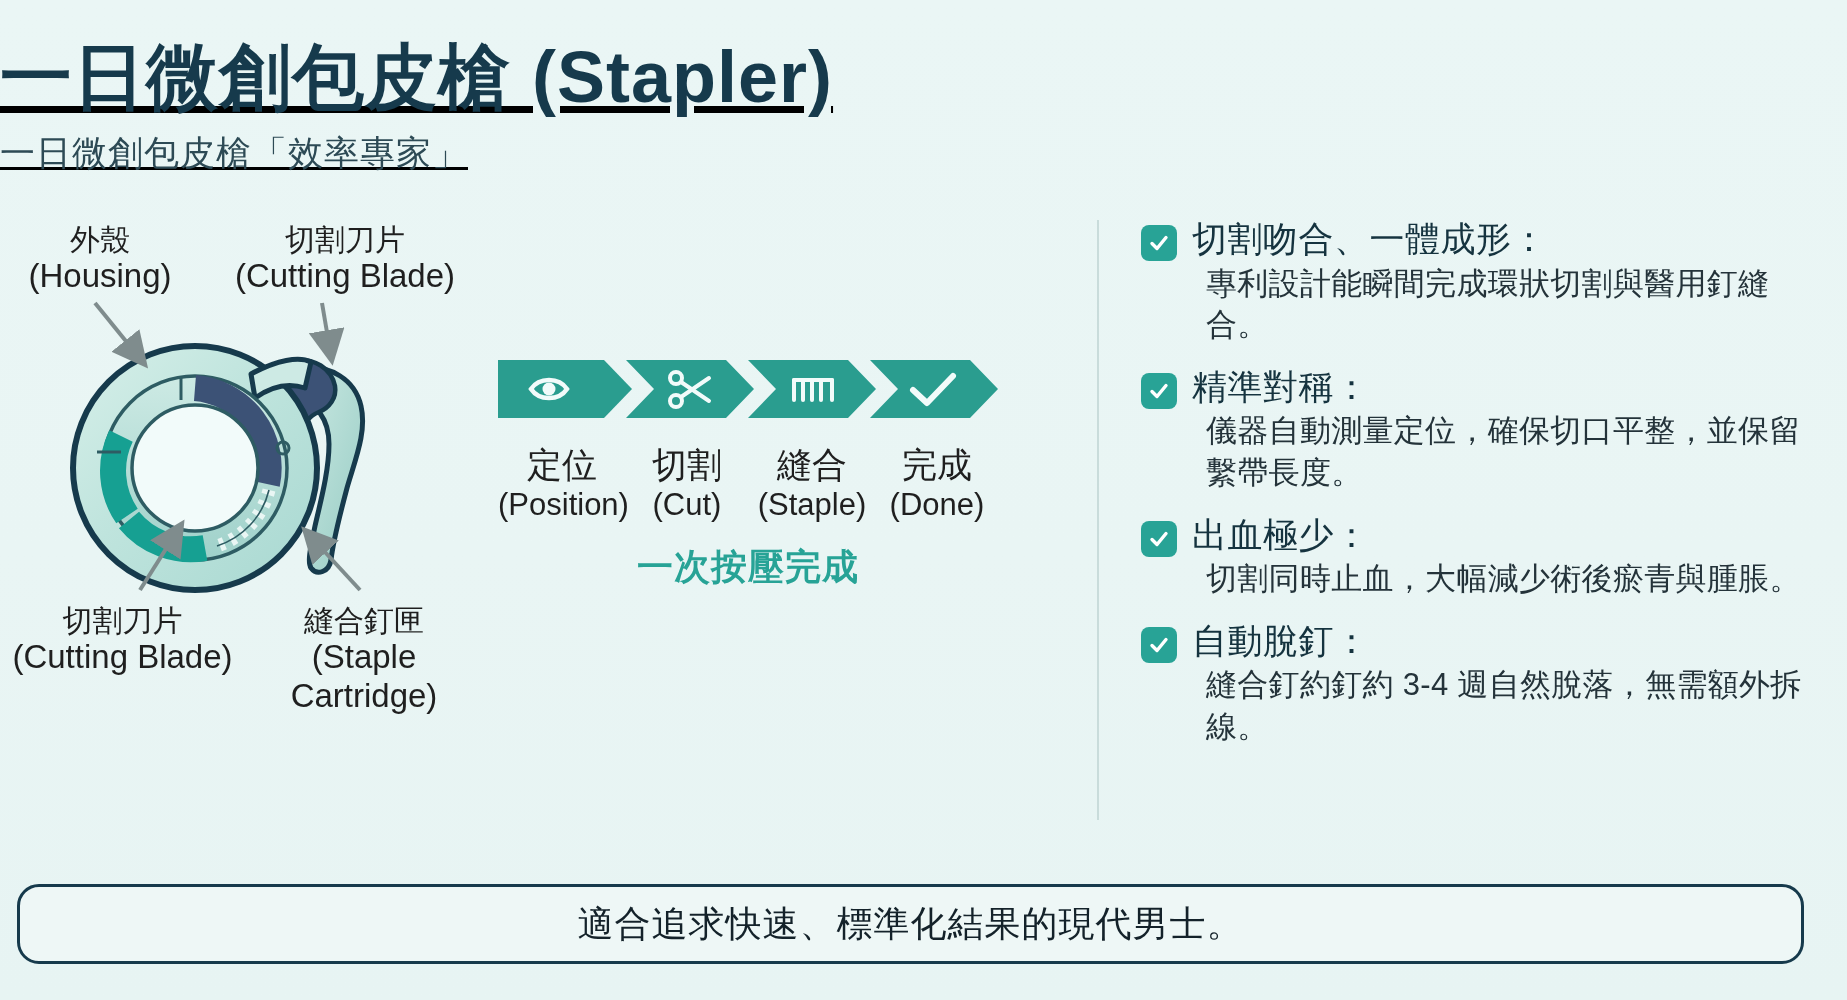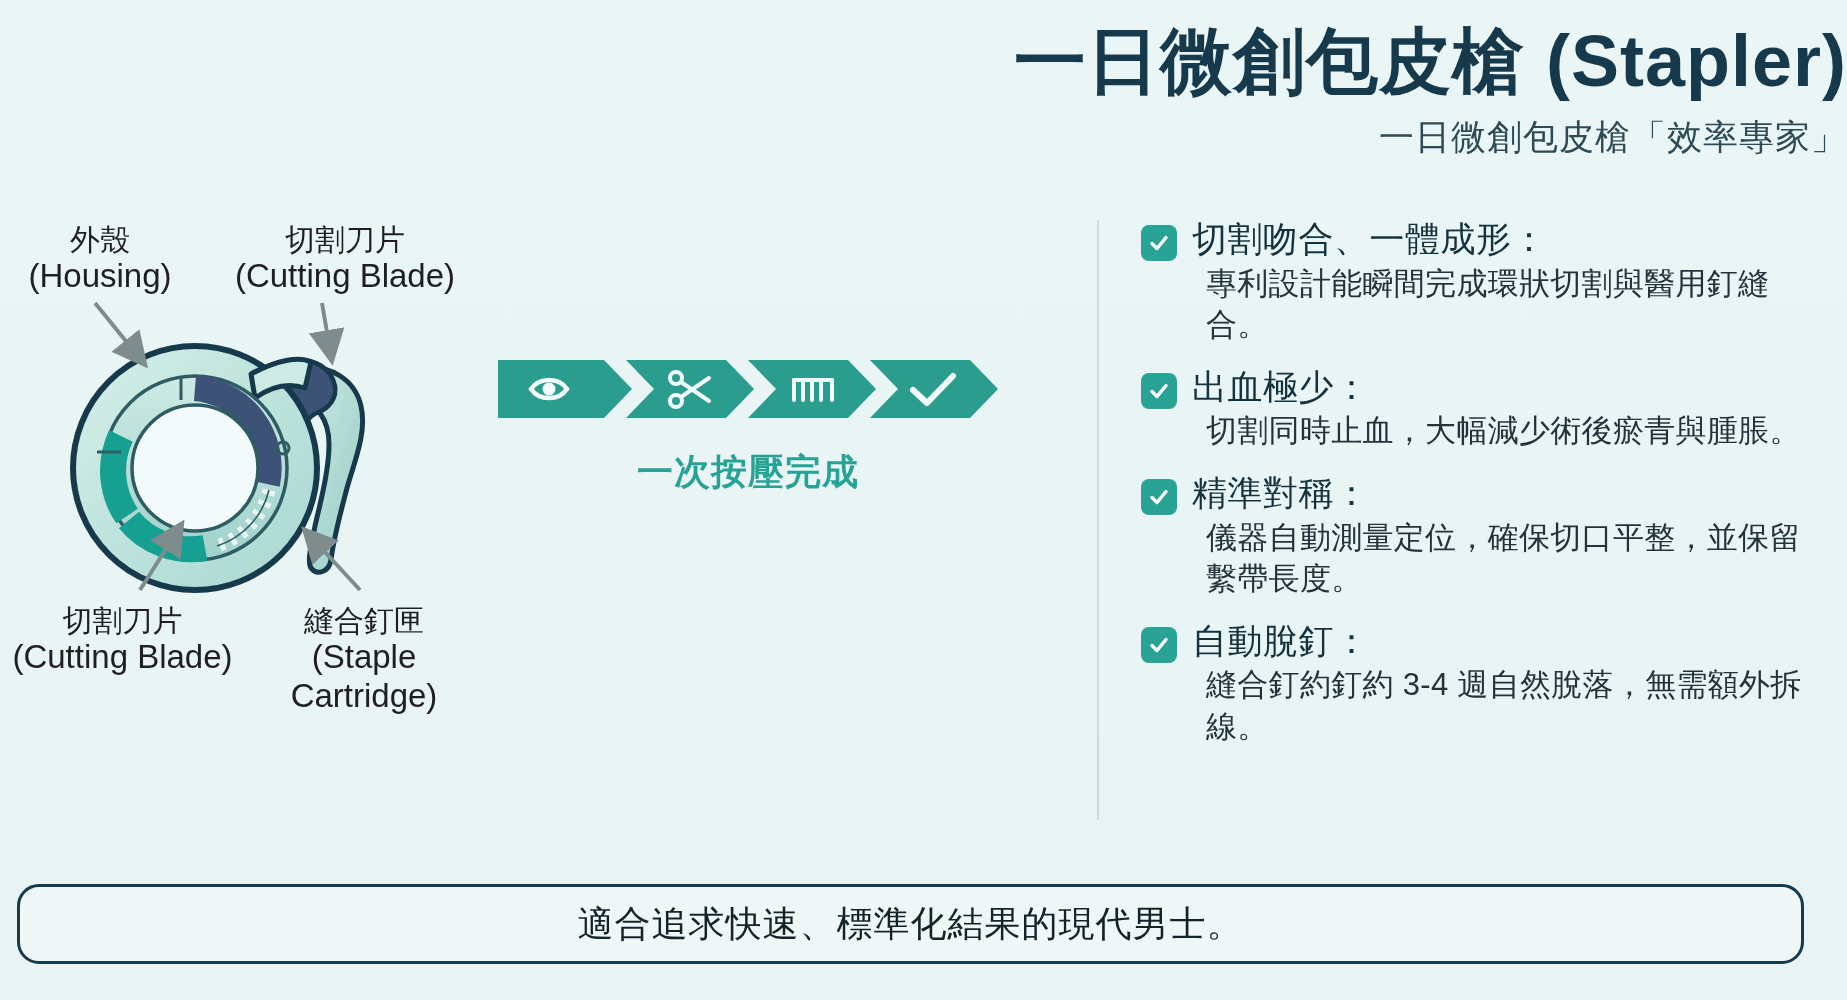--- a/index.html
+++ b/index.html
@@ -9,21 +9,21 @@
     font-family: "Liberation Sans", "DejaVu Sans", sans-serif;
     overflow: hidden;
   }
   #page {
     position: relative;
     width: 1847px; height: 1000px;
     background: linear-gradient(180deg,#eaf6f5 0%, #e9f5f4 55%, #e7f4f3 100%);
   }
 
   
-  .header { padding-top: 21px; text-align: right; }
+  .header { padding-top: 37px; text-align: left; text-decoration: underline; }
   .title {
     font-size: 72px;
     font-weight: 700;
     color: #163a4c;
     letter-spacing: 1px;
     line-height: 1.12;
   }
   .subtitle {
     margin-top: 12px;
     font-size: 35px;
@@ -268,20 +268,38 @@
               <path d="M334,24 V44"></path>
             </g>
 
             <path d="M372,4 H472 L500,33 L472,62 H372 L400,33 Z" fill="#2a9d8f"></path>
             <g stroke="#f2fbfa" stroke-width="6" fill="none" stroke-linecap="round" stroke-linejoin="round">
               <path d="M415,34 L429,47 L455,20"></path>
             </g>
           </svg>
         </div>
 
+        <div class="step-labels">
+          <div class="step step-0">
+            <span class="zh">定位</span>
+            <span class="en">(Position)</span>
+          </div>
+          <div class="step step-1">
+            <span class="zh">切割</span>
+            <span class="en">(Cut)</span>
+          </div>
+          <div class="step step-2">
+            <span class="zh">縫合</span>
+            <span class="en">(Staple)</span>
+          </div>
+          <div class="step step-3">
+            <span class="zh">完成</span>
+            <span class="en">(Done)</span>
+          </div>
+        </div>
 
         <div class="flow-note">一次按壓完成</div>
       </div>
 
       <div class="divider"></div>
     </div>
 
     <div class="right-col">
 
       <div class="feature">
@@ -296,34 +314,34 @@
         </div>
       </div>
 
       <div class="feature">
         <div class="check-box">
           <svg width="22" height="22" viewBox="0 0 22 22">
             <path d="M4,11.5 L9,16.5 L18,5.5" fill="none" stroke="#ffffff" stroke-width="3.4" stroke-linecap="round" stroke-linejoin="round"></path>
           </svg>
         </div>
         <div class="feature-text">
-          <div class="feature-title">出血極少：</div>
-          <div class="feature-desc">切割同時止血，大幅減少術後瘀青與腫脹。</div>
+          <div class="feature-title">精準對稱：</div>
+          <div class="feature-desc">儀器自動測量定位，確保切口平整，並保留繫帶長度。</div>
         </div>
       </div>
 
       <div class="feature">
         <div class="check-box">
           <svg width="22" height="22" viewBox="0 0 22 22">
             <path d="M4,11.5 L9,16.5 L18,5.5" fill="none" stroke="#ffffff" stroke-width="3.4" stroke-linecap="round" stroke-linejoin="round"></path>
           </svg>
         </div>
         <div class="feature-text">
-          <div class="feature-title">精準對稱：</div>
-          <div class="feature-desc">儀器自動測量定位，確保切口平整，並保留繫帶長度。</div>
+          <div class="feature-title">出血極少：</div>
+          <div class="feature-desc">切割同時止血，大幅減少術後瘀青與腫脹。</div>
         </div>
       </div>
 
       <div class="feature">
         <div class="check-box">
           <svg width="22" height="22" viewBox="0 0 22 22">
             <path d="M4,11.5 L9,16.5 L18,5.5" fill="none" stroke="#ffffff" stroke-width="3.4" stroke-linecap="round" stroke-linejoin="round"></path>
           </svg>
         </div>
         <div class="feature-text">

